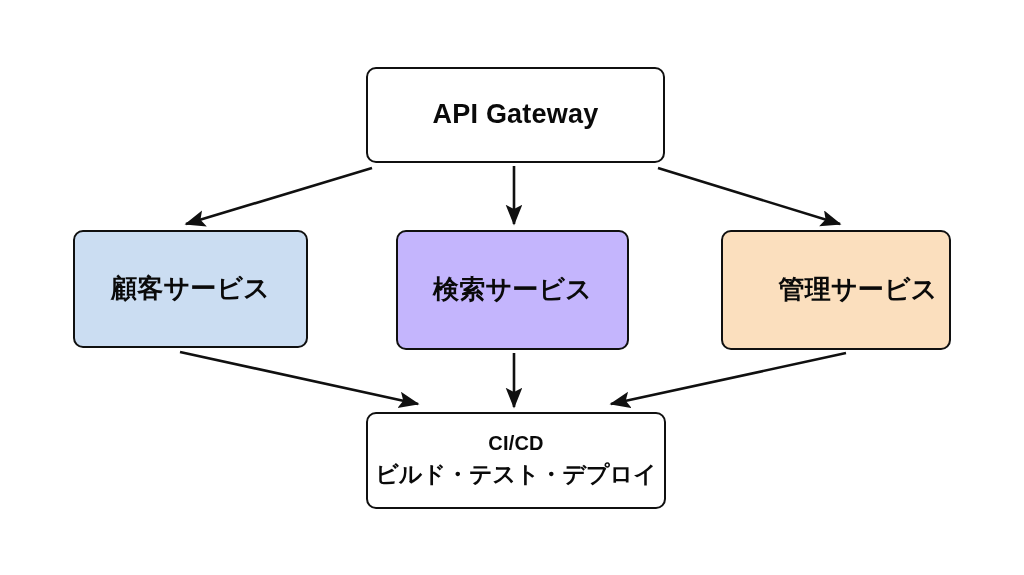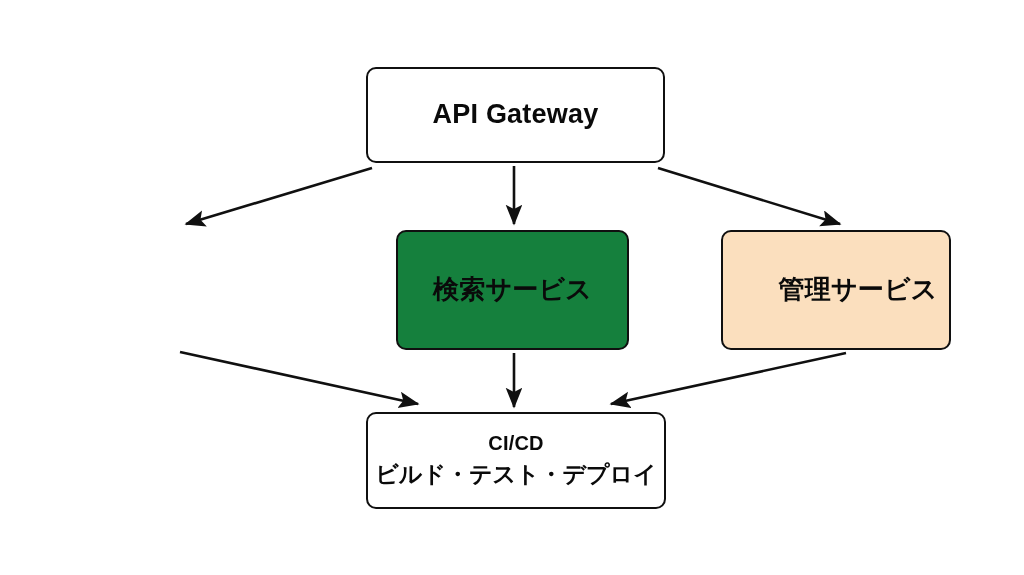--- a/index.html
+++ b/index.html
@@ -111,22 +111,25 @@
 
     <line x1="514" y1="353" x2="514" y2="407" stroke="#101010" stroke-width="2.6" marker-end="url(#arrowhead)"></line>
 
     <line x1="846" y1="353" x2="611" y2="404" stroke="#101010" stroke-width="2.6" marker-end="url(#arrowhead)"></line>
   </svg>
 
   <div class="node" id="node-api-gateway" style="background: rgb(255, 255, 255); border-color: rgb(16, 16, 16);">
     <div class="node-title">API Gateway</div>
   </div>
 
+  <div class="node service" id="node-customer-service" style="background: rgb(203, 221, 242); border-color: rgb(16, 16, 16);">
+    <div class="node-title">顧客サービス</div>
+  </div>
 
-  <div class="node service" id="node-search-service" style="background: #15803d; border-color: rgb(16, 16, 16);">
+  <div class="node service" id="node-search-service" style="background: #c4b5fd; border-color: rgb(16, 16, 16);">
     <div class="node-title">検索サービス</div>
   </div>
 
   <div class="node service" id="node-admin-service" style="background: rgb(251, 223, 190); border-color: rgb(16, 16, 16); padding-left: 44px;">
     <div class="node-title">管理サービス</div>
   </div>
 
   <div class="node" id="node-cicd" style="background: rgb(255, 255, 255); border-color: rgb(16, 16, 16);">
     <div class="node-title">CI/CD</div>
     <div class="node-sub">ビルド・テスト・デプロイ</div>

